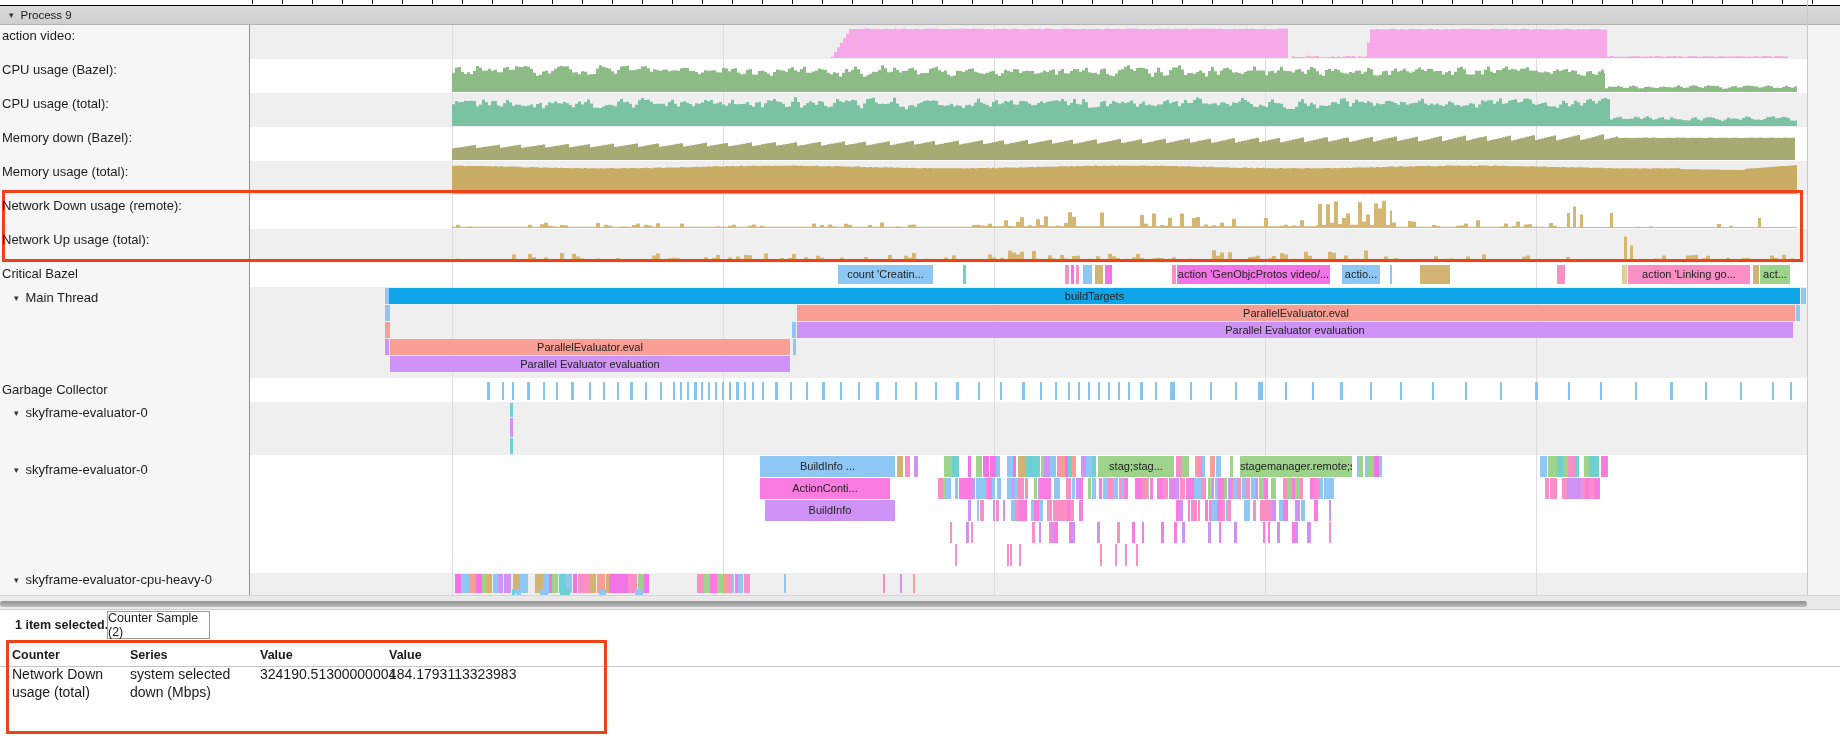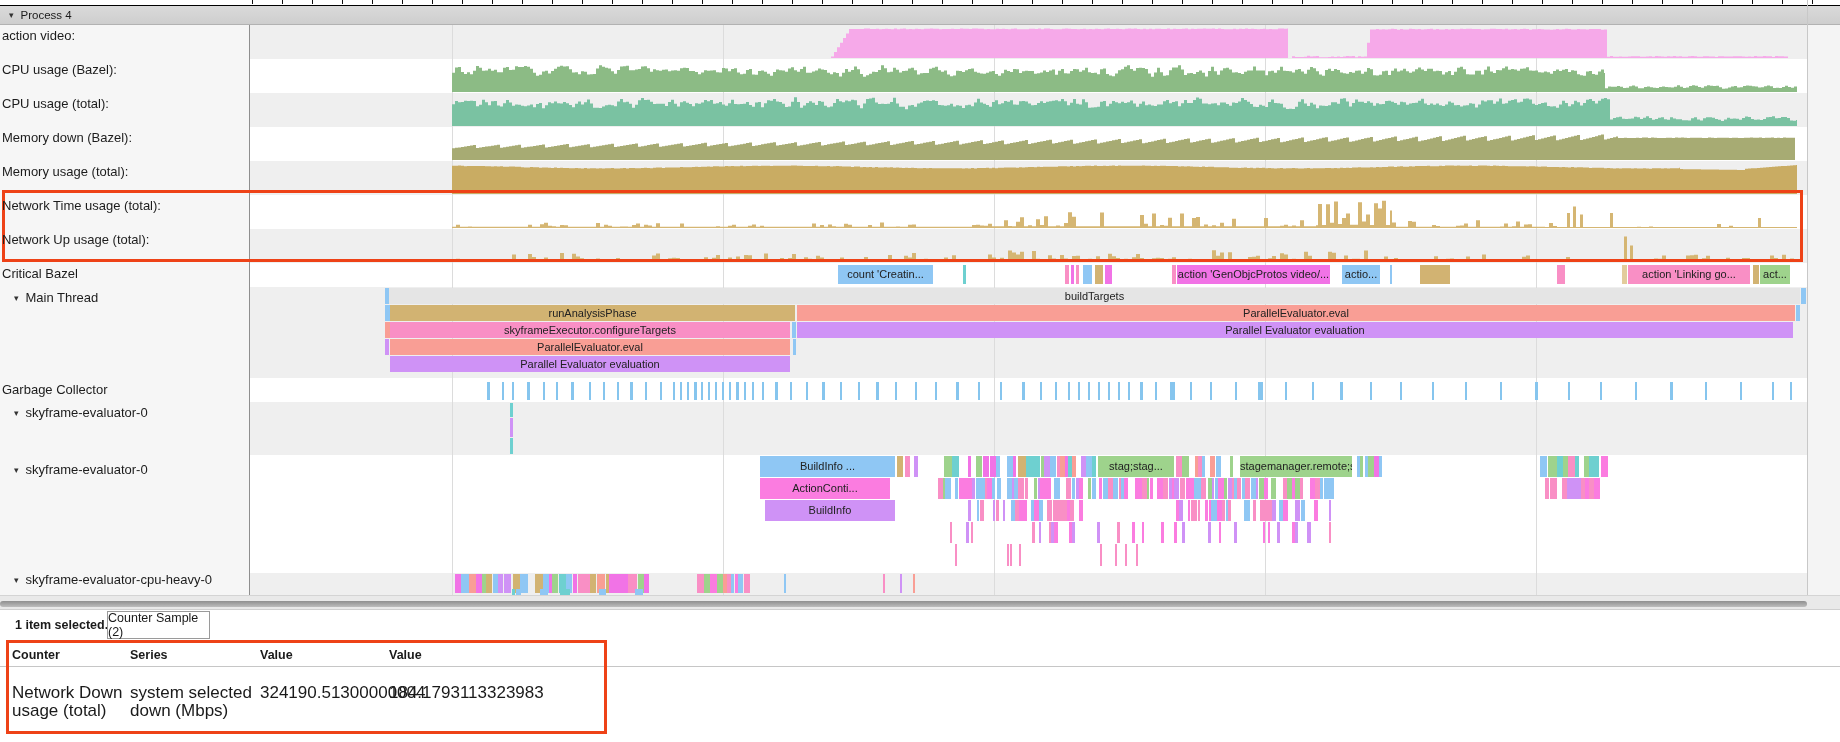--- a/index.html
+++ b/index.html
@@ -27,21 +27,21 @@
   #scroll-band{position:absolute;left:0;top:595px;width:1840px;height:15px;background:#e9e9e9;
                border-top:1px solid #d4d4d4;border-bottom:1px solid #cfcfcf;box-sizing:border-box;}
   #scroll-thumb{position:absolute;left:0;top:5px;width:1807px;height:6px;border-radius:3px;
                 background:linear-gradient(#8f8f8f,#bdbdbd);}
   #panel{position:absolute;left:0;top:610px;width:1840px;height:132px;background:#fff;}
   #sel-text{position:absolute;left:15px;top:8px;font-size:12.5px;font-weight:bold;}
   #tab{position:absolute;left:107px;top:1px;width:101px;height:26px;border:1px solid #9a9a9a;
        background:#fff;font-size:12.5px;display:flex;align-items:center;justify-content:center;}
   .th{position:absolute;top:38px;font-size:12.5px;font-weight:bold;}
   #thead-line{position:absolute;left:0;top:56px;width:1840px;height:1px;background:#c6c6c6;}
-  .td{position:absolute;top:74px;font-size:17px;line-height:18px;}
+  .td{position:absolute;top:55px;font-size:14px;line-height:18px;}
 </style>
 </head>
 <body>
 
 <div id="app">
   <div id="viewport">
       <div class="stripe" style="top: 25px; height: 34px; background: rgb(239, 239, 239);"></div>
       <div class="stripe" style="top: 59px; height: 34px; background: rgb(255, 255, 255);"></div>
       <div class="stripe" style="top: 93px; height: 34px; background: rgb(239, 239, 239);"></div>
       <div class="stripe" style="top: 127px; height: 34px; background: rgb(255, 255, 255);"></div>
@@ -153,28 +153,26 @@
       <div class="slice" style="left: 1177px; top: 265px; width: 153px; height: 19px; background: rgb(241, 115, 230); line-height: 19px;">action 'GenObjcProtos video/...</div>
       <div class="slice" style="left: 1342px; top: 265px; width: 38px; height: 19px; background: rgb(143, 199, 244); line-height: 19px;">actio...</div>
       <div class="slice" style="left: 1390px; top: 265px; width: 2px; height: 19px; background: rgb(143, 199, 244); line-height: 19px;"></div>
       <div class="slice" style="left: 1420px; top: 265px; width: 30px; height: 19px; background: rgb(210, 179, 114); line-height: 19px;"></div>
       <div class="slice" style="left: 1557px; top: 265px; width: 8px; height: 19px; background: rgb(249, 143, 197); line-height: 19px;"></div>
       <div class="slice" style="left: 1622px; top: 265px; width: 5px; height: 19px; background: rgb(227, 204, 156); line-height: 19px;"></div>
       <div class="slice" style="left: 1628px; top: 265px; width: 122px; height: 19px; background: rgb(249, 143, 197); line-height: 19px;">action 'Linking go...</div>
       <div class="slice" style="left: 1753px; top: 265px; width: 6px; height: 19px; background: rgb(210, 179, 114); line-height: 19px;"></div>
       <div class="slice" style="left: 1760px; top: 265px; width: 30px; height: 19px; background: rgb(158, 211, 140); line-height: 19px;">act...</div>
       <div class="slice" style="left: 385px; top: 288px; width: 4px; height: 16px; background: rgb(143, 199, 244); line-height: 16px;"></div>
-      <div class="slice" style="left: 389px; top: 288px; width: 1411px; height: 16px; background: #e5e5e5; line-height: 16px;">buildTargets</div>
+      <div class="slice" style="left: 389px; top: 288px; width: 1411px; height: 16px; background: #0ea5e9; line-height: 16px;">buildTargets</div>
       <div class="slice" style="left: 1801px; top: 288px; width: 5px; height: 16px; background: rgb(143, 199, 244); line-height: 16px;"></div>
       <div class="slice" style="left: 385px; top: 305px; width: 5px; height: 16px; background: rgb(143, 199, 244); line-height: 16px;"></div>
-      <div class="slice" style="left: 390px; top: 305px; width: 405px; height: 16px; background: rgb(210, 179, 114); line-height: 16px;">runAnalysisPhase</div>
       <div class="slice" style="left: 797px; top: 305px; width: 998px; height: 16px; background: rgb(249, 158, 149); line-height: 16px;">ParallelEvaluator.eval</div>
       <div class="slice" style="left: 1796px; top: 305px; width: 4px; height: 16px; background: rgb(143, 199, 244); line-height: 16px;"></div>
       <div class="slice" style="left: 385px; top: 322px; width: 5px; height: 16px; background: rgb(249, 158, 149); line-height: 16px;"></div>
-      <div class="slice" style="left: 390px; top: 322px; width: 400px; height: 16px; background: rgb(249, 143, 197); line-height: 16px;">skyframeExecutor.configureTargets</div>
       <div class="slice" style="left: 792px; top: 322px; width: 4px; height: 16px; background: rgb(143, 199, 244); line-height: 16px;"></div>
       <div class="slice" style="left: 797px; top: 322px; width: 996px; height: 16px; background: rgb(207, 146, 246); line-height: 16px;">Parallel Evaluator evaluation</div>
       <div class="slice" style="left: 385px; top: 339px; width: 4px; height: 16px; background: rgb(207, 146, 246); line-height: 16px;"></div>
       <div class="slice" style="left: 390px; top: 339px; width: 400px; height: 16px; background: rgb(249, 158, 149); line-height: 16px;">ParallelEvaluator.eval</div>
       <div class="slice" style="left: 793px; top: 339px; width: 3px; height: 16px; background: rgb(143, 199, 244); line-height: 16px;"></div>
       <div class="slice" style="left: 390px; top: 356px; width: 400px; height: 16px; background: rgb(207, 146, 246); line-height: 16px;">Parallel Evaluator evaluation</div>
       <div class="slice" style="left: 510px; top: 403px; width: 3px; height: 14px; background: rgb(110, 208, 208); line-height: 14px;"></div>
       <div class="slice" style="left: 510px; top: 418px; width: 3px; height: 19px; background: rgb(207, 146, 246); line-height: 19px;"></div>
       <div class="slice" style="left: 510px; top: 438px; width: 3px; height: 16px; background: rgb(110, 208, 208); line-height: 16px;"></div>
       <div class="slice" style="left: 760px; top: 456px; width: 135px; height: 21px; background: rgb(143, 199, 244); line-height: 21px;">BuildInfo ...</div>
@@ -507,21 +505,21 @@
       <div class="rtick" style="left: 1632px;"></div>
       <div class="rtick" style="left: 1662px;"></div>
       <div class="rtick" style="left: 1692px;"></div>
       <div class="rtick" style="left: 1722px;"></div>
       <div class="rtick" style="left: 1752px;"></div>
       <div class="rtick" style="left: 1782px;"></div>
       <div class="rtick" style="left: 1812px;"></div>
     </div>
   <div id="proc-header">
       <span class="tri">▾</span>
-      <span>Process 4</span>
+      <span>Process 9</span>
     </div>
   <div id="right-gutter"></div>
   <div id="right-edge"></div>
   <div id="scroll-band">
     <div id="scroll-thumb"></div>
   </div>
 
   <div id="panel">
     <div id="sel-text">1 item selected.</div>
     <div id="tab">Counter Sample (2)</div>
@@ -541,21 +539,21 @@
   </div>
   <div id="annots">
       <div class="annot" style="left: 2px; top: 190px; width: 1801px; height: 72px; border-color: rgb(238, 66, 23);"></div>
       <div class="annot" style="left: 6px; top: 640px; width: 601px; height: 94px; border-color: rgb(238, 66, 23);"></div>
     </div>
 <div class="side-label" style="left: 2px; top: 28px;"><span>action video:</span></div>
     <div class="side-label" style="left: 2px; top: 62px;"><span>CPU usage (Bazel):</span></div>
     <div class="side-label" style="left: 2px; top: 96px;"><span>CPU usage (total):</span></div>
     <div class="side-label" style="left: 2px; top: 130px;"><span>Memory down (Bazel):</span></div>
     <div class="side-label" style="left: 2px; top: 164px;"><span>Memory usage (total):</span></div>
-    <div class="side-label" style="left: 2px; top: 198px;"><span>Network Time usage (total):</span></div>
+    <div class="side-label" style="left: 2px; top: 198px;"><span>Network Down usage (remote):</span></div>
     <div class="side-label" style="left: 2px; top: 232px;"><span>Network Up usage (total):</span></div>
     <div class="side-label" style="left: 2px; top: 266px;"><span>Critical Bazel</span></div>
     <div class="side-label" style="left: 14px; top: 290px;"><span class="tri">▾</span><span>Main Thread</span></div>
     <div class="side-label" style="left: 2px; top: 382px;"><span>Garbage Collector</span></div>
     <div class="side-label" style="left: 14px; top: 405px;"><span class="tri">▾</span><span>skyframe-evaluator-0</span></div>
     <div class="side-label" style="left: 14px; top: 462px;"><span class="tri">▾</span><span>skyframe-evaluator-0</span></div>
     <div class="side-label" style="left: 14px; top: 572px;"><span class="tri">▾</span><span>skyframe-evaluator-cpu-heavy-0</span></div>
   </div>
 
 </body></html>

